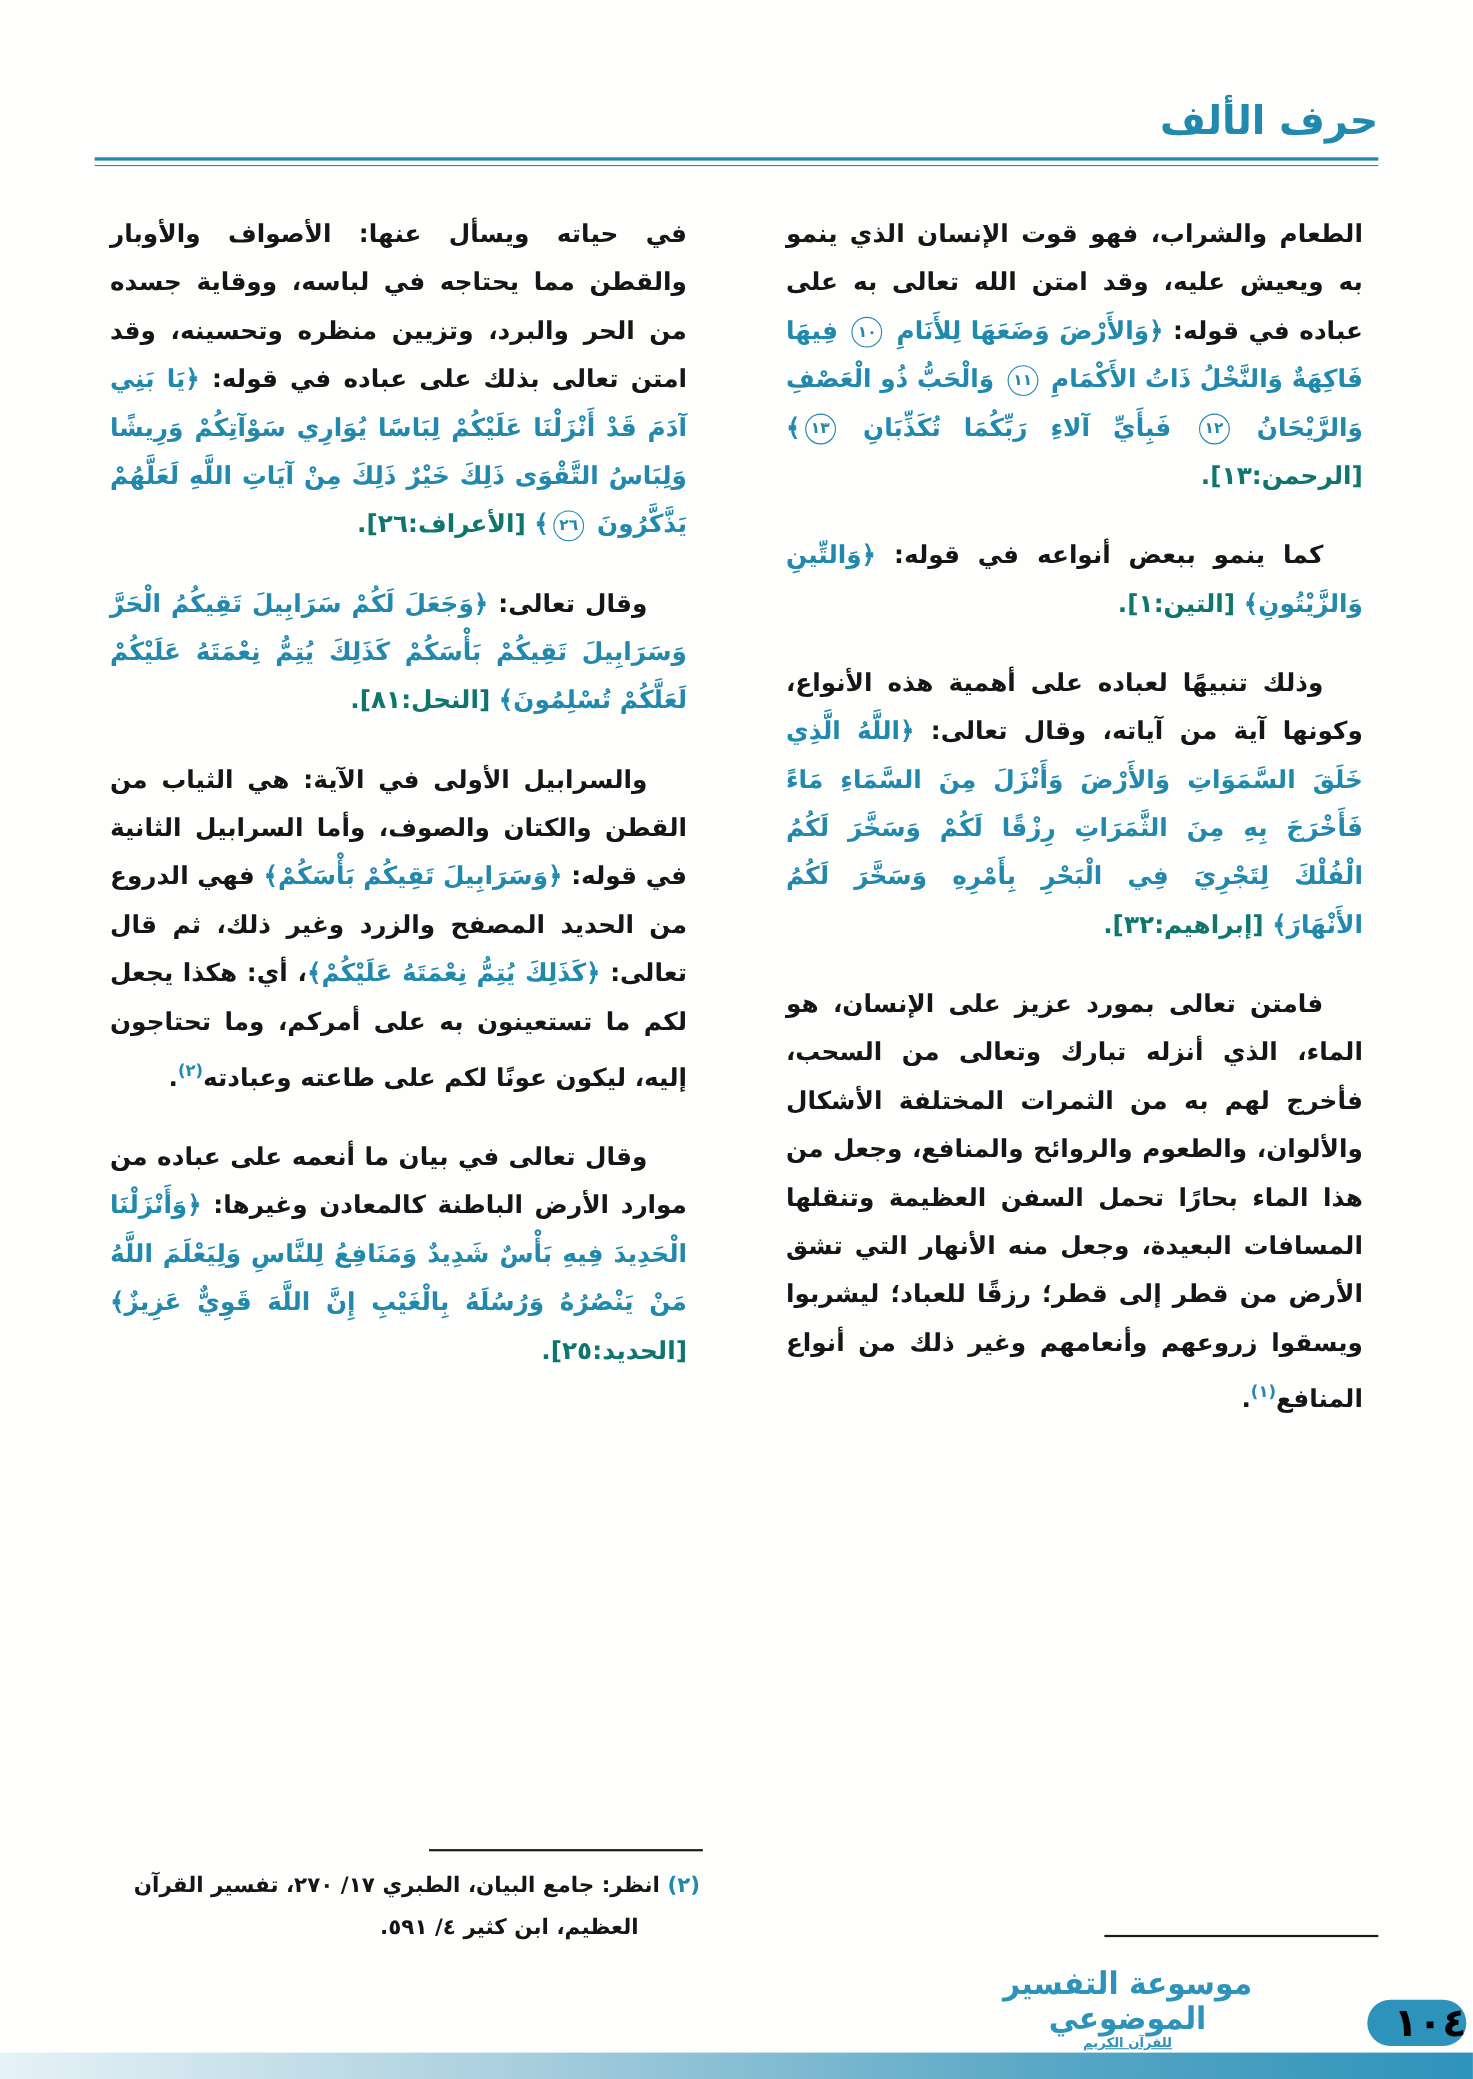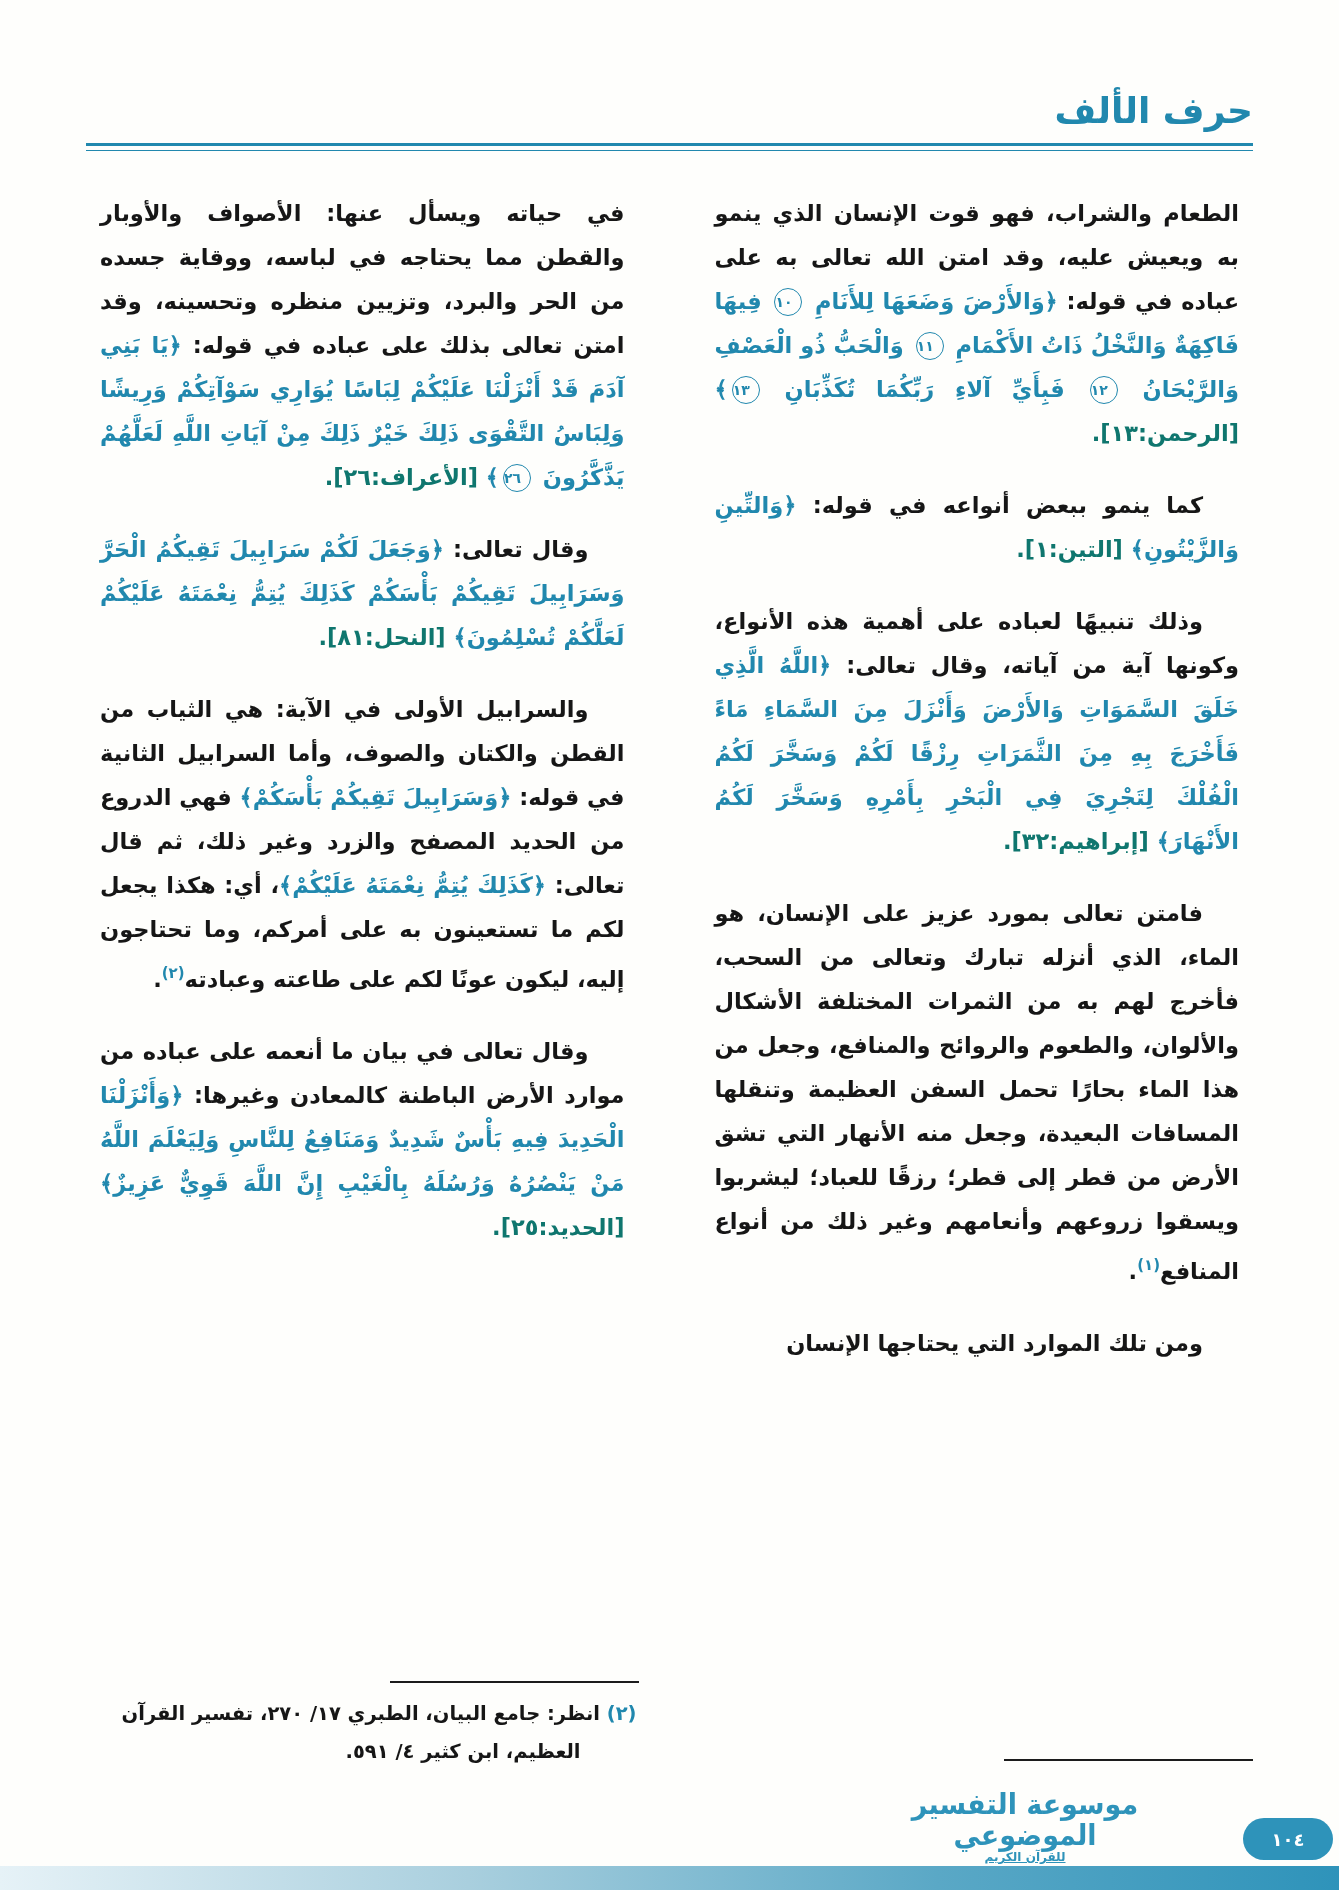--- a/index.html
+++ b/index.html
@@ -62,21 +62,21 @@
   .seg-q { color: #2188ae; }
   .seg-a {
     display: inline-block;
     min-width: 28px;
     height: 28px;
     line-height: 26px;
     border: 1.6px solid #2188ae;
     border-radius: 50%;
     color: #2188ae;
     font-size: 14px;
-    text-align: left;
+    text-align: center;
     margin: 0 4px;
     vertical-align: 2px;
     text-indent: 0;
     box-sizing: border-box;
   }
   .seg-n {
     color: #2188ae;
     font-size: 15px;
     vertical-align: 9px;
   }
@@ -132,25 +132,25 @@
   }
 
   .page-pill {
     position: absolute;
     bottom: 30px;
     right: 6px;
     width: 90px;
     height: 42px;
     background: #2e93ba;
     border-radius: 24px;
-    color: #ffffff;
+    color: #000000;
     display: flex;
     align-items: center;
-    justify-content: center;
-    font-size: 18px;
+    justify-content: flex-start;
+    font-size: 36px;
     font-weight: 700;
   }
 
   .footer-strip {
     position: absolute;
     left: 0;
     right: 0;
     bottom: 0;
     height: 24px;
     background: linear-gradient(to left, #2e93ba 0%, #5aa8c6 30%, #a9cfde 65%, #e6f2f7 100%);
@@ -166,21 +166,20 @@
 
     <div class="rule-double"></div>
 
     <div class="main">
 
       <div class="col">
         <p class="para"><span class="seg-t">الطعام والشراب، فهو قوت الإنسان الذي ينمو به ويعيش عليه، وقد امتن الله تعالى به على عباده في قوله: </span><span class="seg-q">﴿وَالأَرْضَ وَضَعَهَا لِلأَنَامِ </span><span class="seg-a">١٠</span><span class="seg-q"> فِيهَا فَاكِهَةٌ وَالنَّخْلُ ذَاتُ الأَكْمَامِ </span><span class="seg-a">١١</span><span class="seg-q"> وَالْحَبُّ ذُو الْعَصْفِ وَالرَّيْحَانُ </span><span class="seg-a">١٢</span><span class="seg-q"> فَبِأَيِّ آلاءِ رَبِّكُمَا تُكَذِّبَانِ </span><span class="seg-a">١٣</span><span class="seg-q">﴾</span><span class="seg-r"> [الرحمن:١٣].</span></p>
         <p class="para indent"><span class="seg-t">كما ينمو ببعض أنواعه في قوله: </span><span class="seg-q">﴿وَالتِّينِ وَالزَّيْتُونِ﴾</span><span class="seg-r"> [التين:١].</span></p>
         <p class="para indent"><span class="seg-t">وذلك تنبيهًا لعباده على أهمية هذه الأنواع، وكونها آية من آياته، وقال تعالى: </span><span class="seg-q">﴿اللَّهُ الَّذِي خَلَقَ السَّمَوَاتِ وَالأَرْضَ وَأَنْزَلَ مِنَ السَّمَاءِ مَاءً فَأَخْرَجَ بِهِ مِنَ الثَّمَرَاتِ رِزْقًا لَكُمْ وَسَخَّرَ لَكُمُ الْفُلْكَ لِتَجْرِيَ فِي الْبَحْرِ بِأَمْرِهِ وَسَخَّرَ لَكُمُ الأَنْهَارَ﴾</span><span class="seg-r"> [إبراهيم:٣٢].</span></p>
         <p class="para indent"><span class="seg-t">فامتن تعالى بمورد عزيز على الإنسان، هو الماء، الذي أنزله تبارك وتعالى من السحب، فأخرج لهم به من الثمرات المختلفة الأشكال والألوان، والطعوم والروائح والمنافع، وجعل من هذا الماء بحارًا تحمل السفن العظيمة وتنقلها المسافات البعيدة، وجعل منه الأنهار التي تشق الأرض من قطر إلى قطر؛ رزقًا للعباد؛ ليشربوا ويسقوا زروعهم وأنعامهم وغير ذلك من أنواع المنافع</span><span class="seg-n">(١)</span><span class="seg-t">.</span></p>
-        <p class="para indent"><span class="seg-t">ومن تلك الموارد التي يحتاجها الإنسان</span></p>
 
         <div class="footnote-block">
           <div class="fn-rule"></div>
         </div>
       </div>
 
       <div class="col">
         <p class="para"><span class="seg-t">في حياته ويسأل عنها: الأصواف والأوبار والقطن مما يحتاجه في لباسه، ووقاية جسده من الحر والبرد، وتزيين منظره وتحسينه، وقد امتن تعالى بذلك على عباده في قوله: </span><span class="seg-q">﴿يَا بَنِي آدَمَ قَدْ أَنْزَلْنَا عَلَيْكُمْ لِبَاسًا يُوَارِي سَوْآتِكُمْ وَرِيشًا وَلِبَاسُ التَّقْوَى ذَلِكَ خَيْرٌ ذَلِكَ مِنْ آيَاتِ اللَّهِ لَعَلَّهُمْ يَذَّكَّرُونَ </span><span class="seg-a">٢٦</span><span class="seg-q">﴾</span><span class="seg-r"> [الأعراف:٢٦].</span></p>
         <p class="para indent"><span class="seg-t">وقال تعالى: </span><span class="seg-q">﴿وَجَعَلَ لَكُمْ سَرَابِيلَ تَقِيكُمُ الْحَرَّ وَسَرَابِيلَ تَقِيكُمْ بَأْسَكُمْ كَذَلِكَ يُتِمُّ نِعْمَتَهُ عَلَيْكُمْ لَعَلَّكُمْ تُسْلِمُونَ﴾</span><span class="seg-r"> [النحل:٨١].</span></p>
         <p class="para indent"><span class="seg-t">والسرابيل الأولى في الآية: هي الثياب من القطن والكتان والصوف، وأما السرابيل الثانية في قوله: </span><span class="seg-q">﴿وَسَرَابِيلَ تَقِيكُمْ بَأْسَكُمْ﴾</span><span class="seg-t"> فهي الدروع من الحديد المصفح والزرد وغير ذلك، ثم قال تعالى: </span><span class="seg-q">﴿كَذَلِكَ يُتِمُّ نِعْمَتَهُ عَلَيْكُمْ﴾</span><span class="seg-t">، أي: هكذا يجعل لكم ما تستعينون به على أمركم، وما تحتاجون إليه، ليكون عونًا لكم على طاعته وعبادته</span><span class="seg-n">(٢)</span><span class="seg-t">.</span></p>

